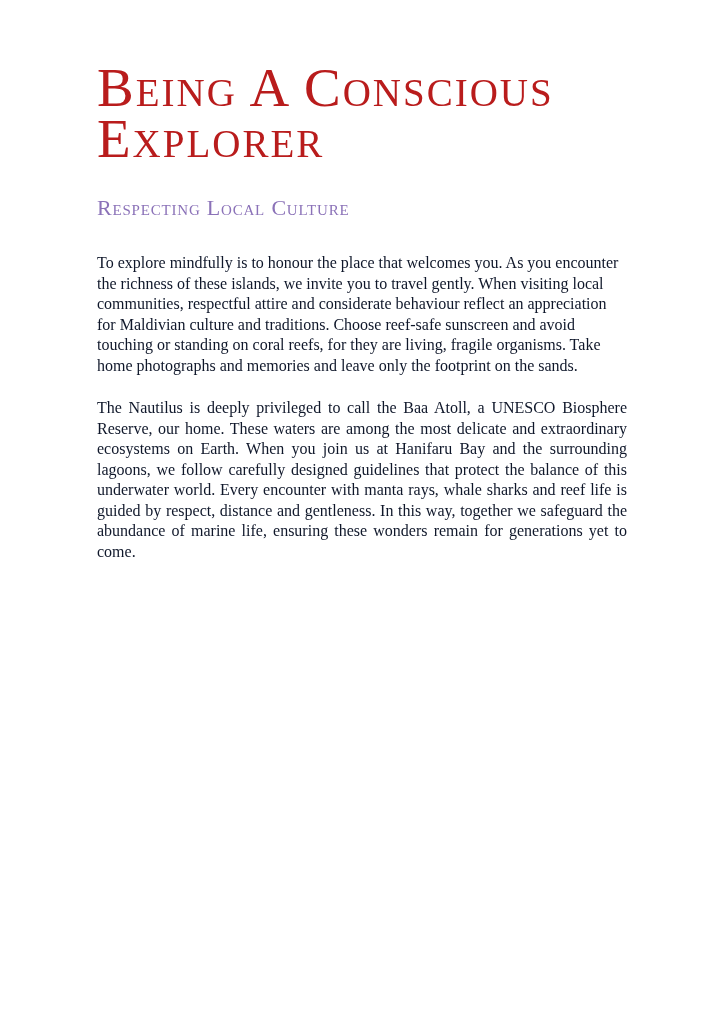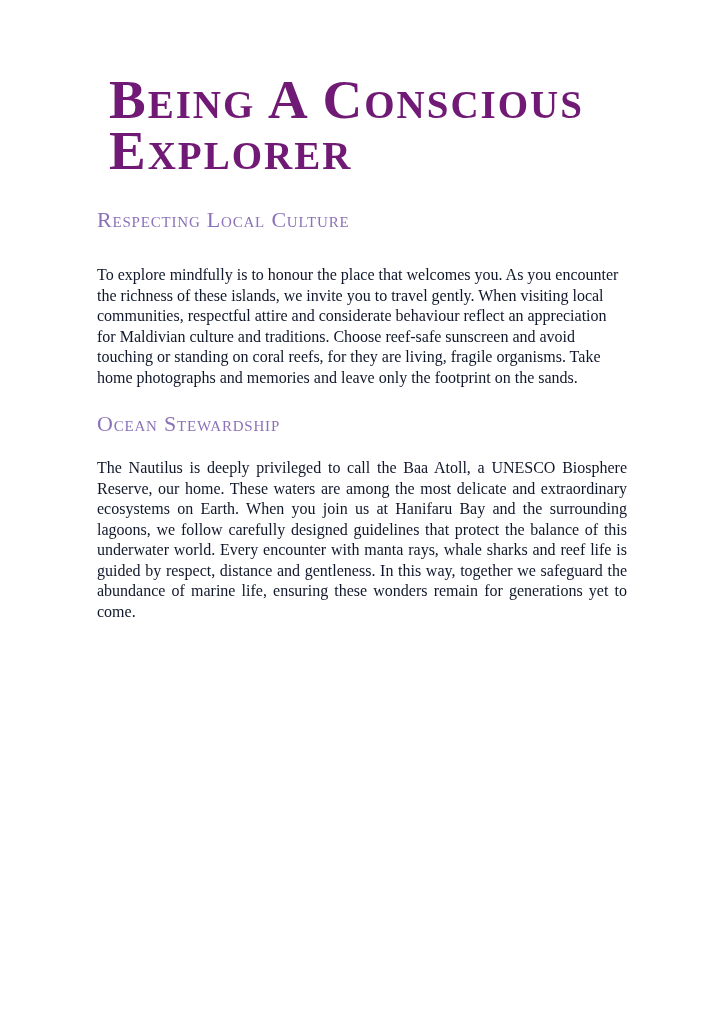--- a/index.html
+++ b/index.html
@@ -12,28 +12,28 @@
     width: 724px;
     height: 1024px;
     background: #ffffff;
     overflow: hidden;
     font-family: "Liberation Serif", serif;
   }
   .content {
     padding: 62px 97px 0 97px;
   }
   .doc-title {
-    margin: 12px;
+    margin: 0;
     font-family: "Liberation Serif", serif;
     font-variant: small-caps;
-    font-weight: 700;
+    font-weight: 400;
     font-size: 55px;
     line-height: 51px;
     letter-spacing: 2px;
-    color: #701a75;
+    color: #b91c1c;
   }
   .section-heading {
     margin: 32px 0 0 0;
     font-family: "Liberation Serif", serif;
     font-variant: small-caps;
     font-weight: 400;
     font-size: 22px;
     line-height: 24px;
     letter-spacing: 0.8px;
     color: #8b72b8;
@@ -61,18 +61,17 @@
 
 <div class="page">
   <div class="content">
 
     <h1 class="doc-title">Being A Conscious Explorer</h1>
 
     <h2 class="section-heading">Respecting Local Culture</h2>
 
     <p class="body-paragraph">To explore mindfully is to honour the place that welcomes you. As you encounter the richness of these islands, we invite you to travel gently. When visiting local communities, respectful attire and considerate behaviour reflect an appreciation for Maldivian culture and traditions. Choose reef-safe sunscreen and avoid touching or standing on coral reefs, for they are living, fragile organisms. Take home photographs and memories and leave only the footprint on the sands.</p>
 
-    <h2 class="section-heading second">Ocean Stewardship</h2>
 
     <p class="body-paragraph justified second">The Nautilus is deeply privileged to call the Baa Atoll, a UNESCO Biosphere Reserve, our home. These waters are among the most delicate and extraordinary ecosystems on Earth. When you join us at Hanifaru Bay and the surrounding lagoons, we follow carefully designed guidelines that protect the balance of this underwater world. Every encounter with manta rays, whale sharks and reef life is guided by respect, distance and gentleness. In this way, together we safeguard the abundance of marine life, ensuring these wonders remain for generations yet to come.</p>
 
   </div>
 </div>
 
 </body></html>

